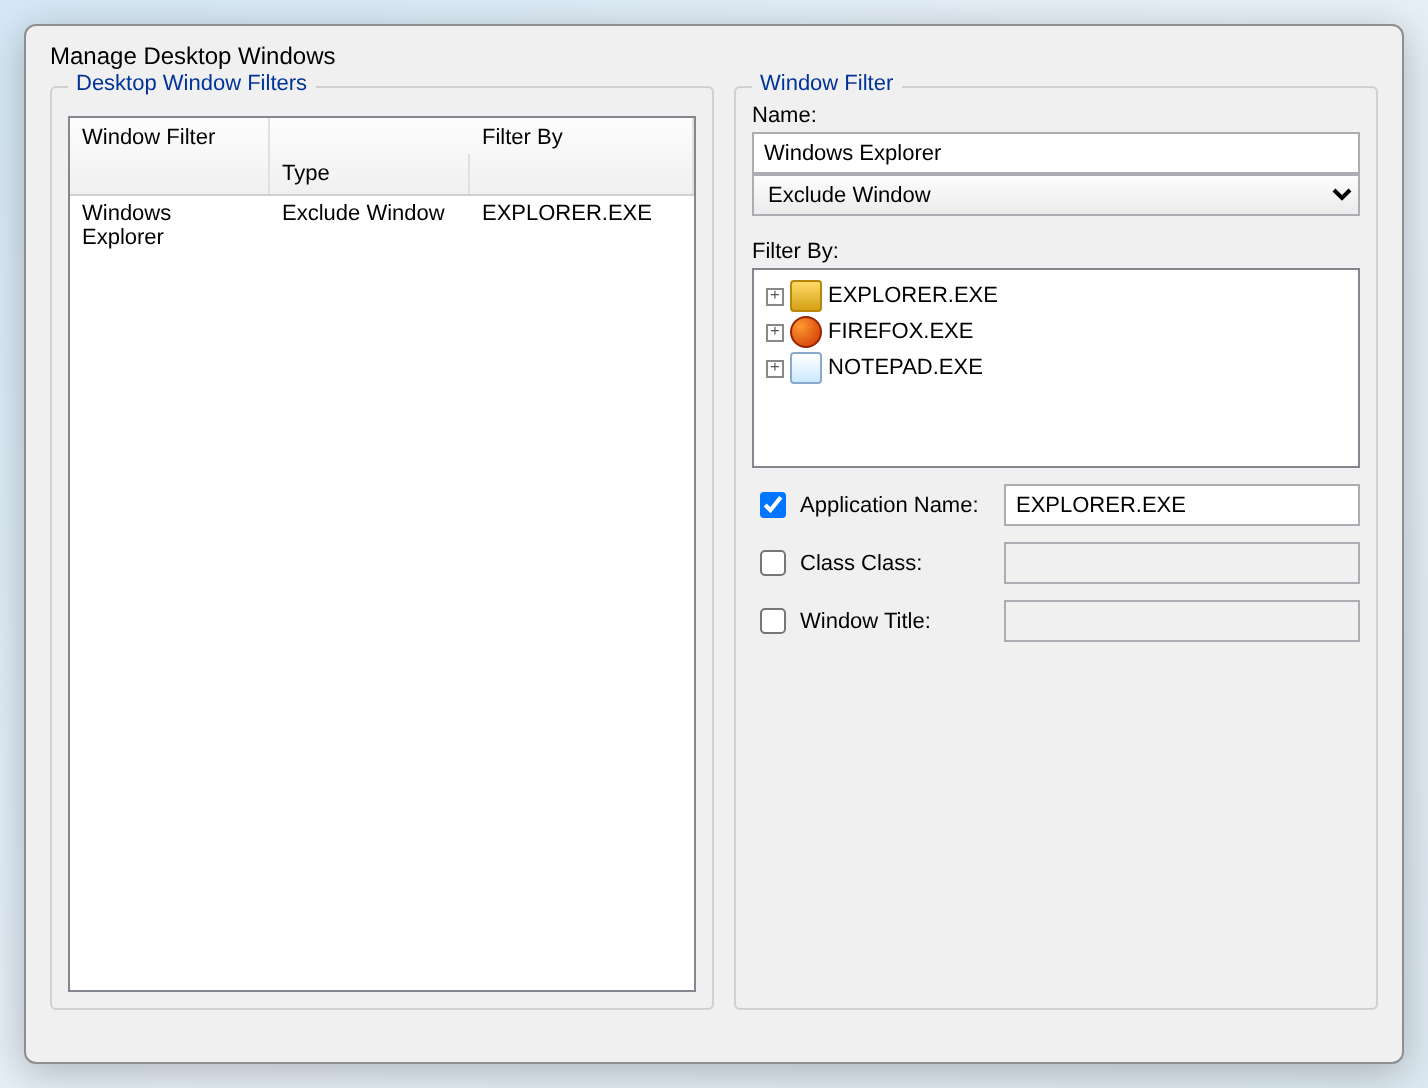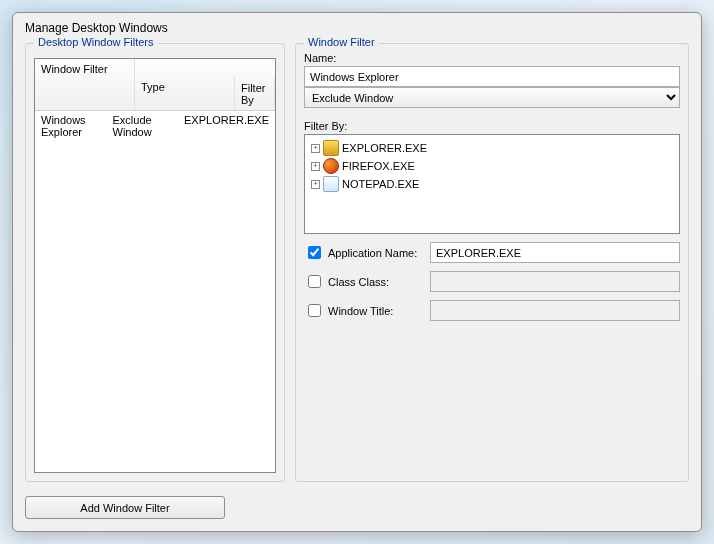--- a/index.html
+++ b/index.html
@@ -2,26 +2,26 @@
 <html><head>
 <meta charset="utf-8">
 <style>
 * { box-sizing: border-box; font-family: 'Segoe UI', Tahoma, sans-serif; font-size: 11px; }
 body { margin: 0; background: linear-gradient(135deg, #d4e8f5 0%, #e8f0f8 50%, #dde9f2 100%); padding: 12px; }
 .dialog { width: 690px; height: 520px; background: #f0f0f0; border: 1px solid #8e8e8e; border-radius: 6px; box-shadow: 0 4px 20px rgba(0,0,0,0.25); padding: 0; display: flex; flex-direction: column; justify-content: flex-end; }
 .titlebar { padding: 8px 12px 4px 12px; font-size: 12px; color: #000; }
 .content { flex: 1; display: flex; gap: 10px; padding: 4px 12px 8px 12px; }
 .groupbox { border: 1px solid #d0d0d0; border-radius: 3px; padding: 8px; position: relative; background: #f0f0f0; }
 .groupbox-title { position: absolute; top: -8px; left: 8px; background: #f0f0f0; padding: 0 4px; color: #003399; }
-.left-group { width: 260px; display: flex; flex-direction: column; }
+.left-group { width: 332px; display: flex; flex-direction: column; }
 .right-group { flex: 1; display: flex; flex-direction: column; }
 .table-container { flex: 1; background: #fff; border: 1px solid #828790; margin-top: 6px; }
 .table-header { display: flex; background: linear-gradient(#fdfdfd, #f0f0f0); border-bottom: 1px solid #d0d0d0; }
 .th { padding: 4px 6px; border-right: 1px solid #e0e0e0; font-weight: normal; color: #000; }
-.th:nth-child(1){ width: 100px; } .th:nth-child(2){ width: 100px; margin-top: 18px; } .th:nth-child(3){ flex:1;margin-top:19px; }
+.th:nth-child(1){ width: 100px; } .th:nth-child(2){ width: 100px; margin-top: 18px; } .th:nth-child(3){ flex:1; }
 .table-row { display: flex; }
 .td { padding: 3px 6px; }
 .td:nth-child(1){ width: 100px; } .td:nth-child(2){ width: 100px; } .td:nth-child(3){ flex:1; }
 .label { color: #000; margin: 0 0 2px 0; display: block; }
 .text-input { width: 100%; padding: 3px 5px; border: 1px solid #abadb3; background: #fff; height: 21px; }
 .text-input[disabled] { background: #f0f0f0; }
 .select { width: 100%; padding: 2px 3px; border: 1px solid #abadb3; background: linear-gradient(#fdfdfd,#ebebeb); height: 21px; }
 .tree-container { background: #fff; border: 1px solid #828790; height: 100px; padding: 4px; overflow: auto; }
 .tree-item { display: flex; align-items: center; gap: 3px; padding: 1px 2px; }
 .expander { width: 9px; height: 9px; border: 1px solid #888; display: inline-flex; align-items: center; justify-content: center; font-size: 8px; line-height: 1; color: #555; }
@@ -112,16 +112,15 @@
         <label>
           <input type="checkbox" id="cb-title" style="">
           <span>Window Title:</span>
         </label>
         <input class="text-input" disabled="" value="" style="">
       </div>
     </div>
   </div>
 
   <div class="button-row">
-    <button class="btn" style="min-width:200px">Add Window Filter</button>
     <div class="spacer"></div>
   </div>
 </div>
 
 </body></html>

